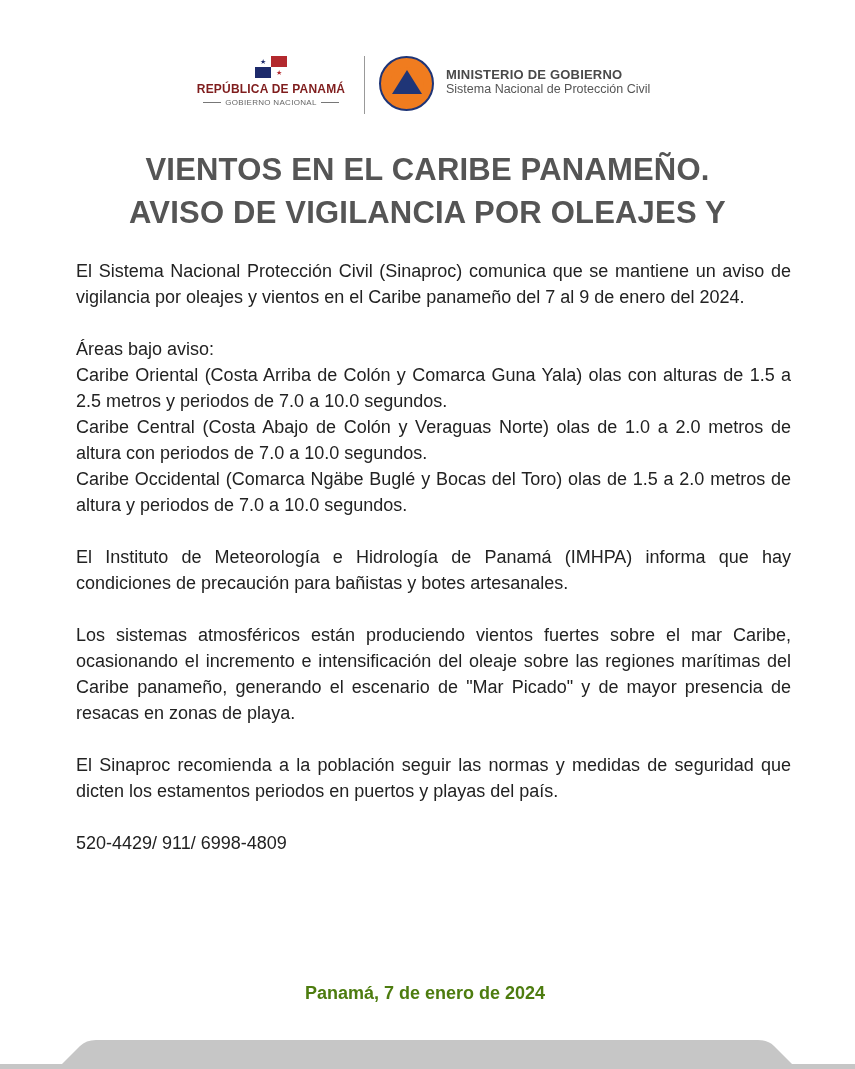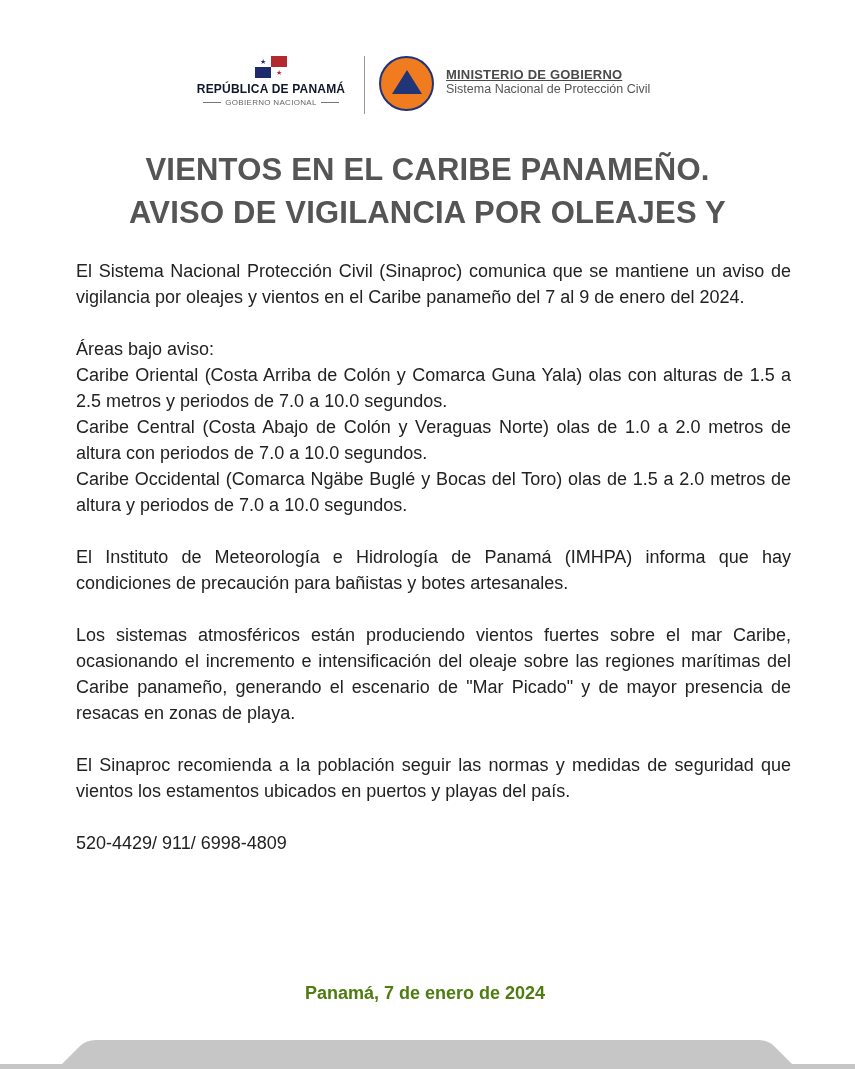--- a/index.html
+++ b/index.html
@@ -10,33 +10,33 @@
   .gov-block { position: absolute; left: 190px; top: 4px; width: 162px; text-align: center; }
   .flag { position: relative; width: 32px; height: 22px; margin: 0 auto 4px auto; }
   .flag .q { position: absolute; width: 16px; height: 11px; }
   .flag .q1 { left: 0; top: 0; background: #fff; }
   .flag .q2 { left: 16px; top: 0; background: #b3292e; }
   .flag .q3 { left: 0; top: 11px; background: #1d2a6b; }
   .flag .q4 { left: 16px; top: 11px; background: #fff; }
   .flag .star { position: absolute; font-size: 7px; line-height: 7px; }
   .flag .s1 { left: 5px; top: 2px; color: #1d2a6b; }
   .flag .s2 { left: 21px; top: 13px; color: #b3292e; }
-  .gov-title { font-size: 12px; font-weight: bold; color: #0f172a; letter-spacing: 0.2px; white-space: nowrap; }
+  .gov-title { font-size: 12px; font-weight: bold; color: #7f1d1d; letter-spacing: 0.2px; white-space: nowrap; }
   .gov-sub { font-size: 8px; color: #666; margin-top: 2px; white-space: nowrap; letter-spacing: 0.3px; }
   .gov-sub .dash { display: inline-block; width: 18px; height: 1px; background: #777; vertical-align: middle; margin: 0 4px; }
 
   .v-divider { position: absolute; left: 364px; top: 4px; width: 1px; height: 58px; background: #999; }
 
   .seal { position: absolute; left: 379px; top: 4px; width: 55px; height: 55px; border-radius: 50%;
           background: #f07c1f; border: 2px solid #1f3577; display: flex; align-items: center; justify-content: center; }
   .seal-inner { width: 34px; height: 34px; border-radius: 50%; background: #f07c1f; display: flex; align-items: center; justify-content: center; }
   .triangle { width: 0; height: 0; border-left: 15px solid transparent; border-right: 15px solid transparent; border-bottom: 24px solid #1f3577; margin-top: -4px; }
 
   .ministry { position: absolute; left: 446px; top: 15px; }
-  .ministry-title { font-size: 13px; font-weight: bold; color: #4a4a4a; letter-spacing: 0.2px; text-decoration: underline; }
+  .ministry-title { font-size: 13px; font-weight: bold; color: #4a4a4a; letter-spacing: 0.2px; }
   .ministry-sub { font-size: 12.5px; color: #555; margin-top: 0; }
 
   .title { position: absolute; top: 148px; left: 0; width: 855px; text-align: center;
            font-size: 31px; font-weight: bold; color: #555555; line-height: 43px; letter-spacing: 0.2px; }
 
   .content { position: absolute; top: 258px; left: 76px; width: 715px; font-size: 18px; line-height: 26px; color: #222; }
   .content p { text-align: justify; }
   .content .gap { height: 26px; }
   .content .bold { font-weight: normal; }
 
@@ -87,21 +87,21 @@
   <div class="gap"></div>
   <p class="bold">Áreas bajo aviso:</p>
   <p class="bold">Caribe Oriental (Costa Arriba de Colón y Comarca Guna Yala) olas con alturas de 1.5 a 2.5 metros  y periodos de 7.0 a 10.0 segundos.</p>
   <p class="bold">Caribe Central (Costa Abajo de Colón y Veraguas Norte) olas de 1.0 a 2.0 metros de altura con periodos de 7.0 a 10.0 segundos.</p>
   <p class="bold">Caribe Occidental (Comarca Ngäbe Buglé y Bocas del Toro) olas de 1.5 a 2.0 metros de altura y periodos de 7.0 a 10.0 segundos.</p>
   <div class="gap"></div>
   <p>El Instituto de Meteorología e Hidrología de Panamá (IMHPA) informa que hay condiciones de precaución para bañistas y botes artesanales.</p>
   <div class="gap"></div>
   <p>Los sistemas atmosféricos están produciendo vientos fuertes sobre el mar Caribe, ocasionando el incremento e intensificación del oleaje sobre las regiones marítimas del Caribe panameño, generando el escenario de "Mar Picado"  y de mayor presencia de resacas en zonas de playa.</p>
   <div class="gap"></div>
-  <p>El Sinaproc recomienda a la población seguir las normas y medidas de seguridad que vientos los estamentos ubicados en puertos y playas del país.</p>
+  <p>El Sinaproc recomienda a la población seguir las normas y medidas de seguridad que dicten los estamentos periodos en puertos y playas del país.</p>
   <div class="gap"></div>
   <p>520-4429/ 911/ 6998-4809</p>
 </div>
 
 <div class="footer-date">Panamá, 7 de enero de 2024</div>
 
 <svg class="footer-tab" width="855" height="29" viewBox="0 0 855 29">
   <path d="M0 24 L62 24 L80 6 Q86 0 96 0 L758 0 Q768 0 774 6 L792 24 L855 24 L855 29 L0 29 Z" fill="#c6c6c6"></path>
 </svg>
 

